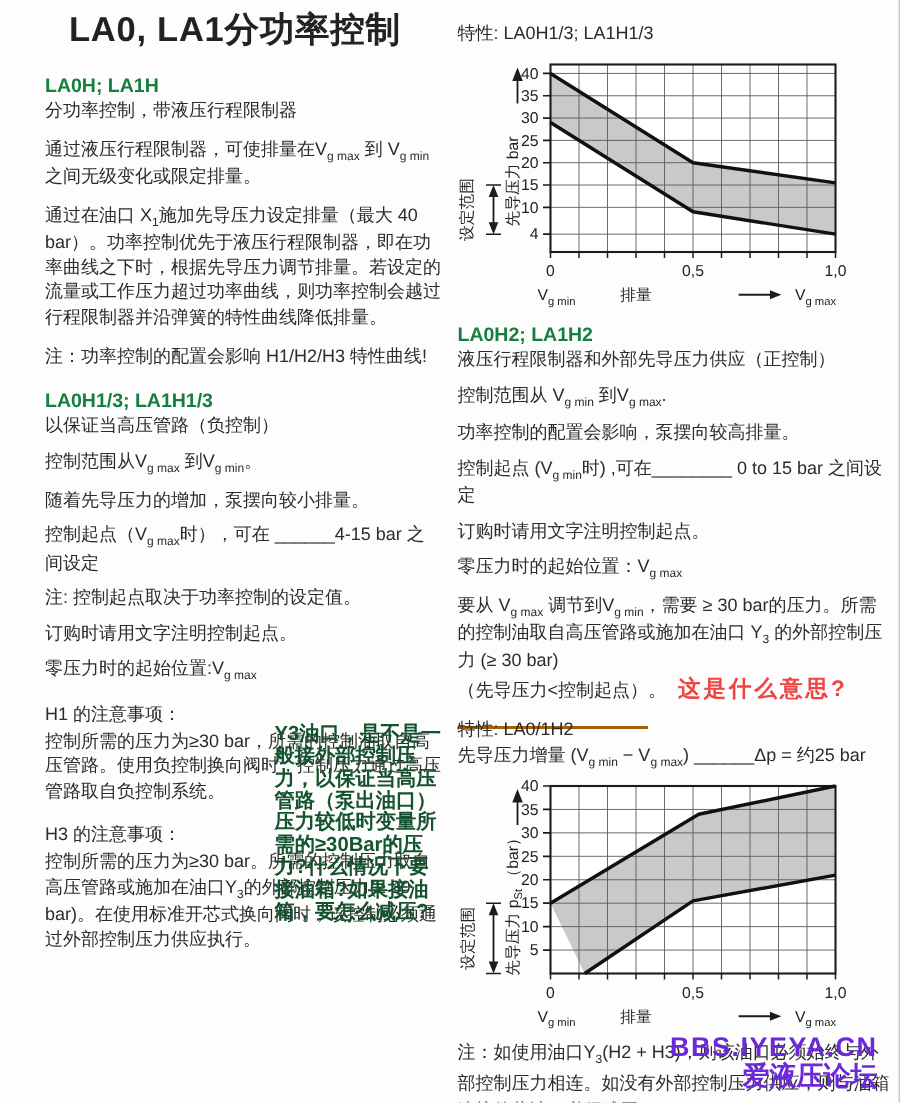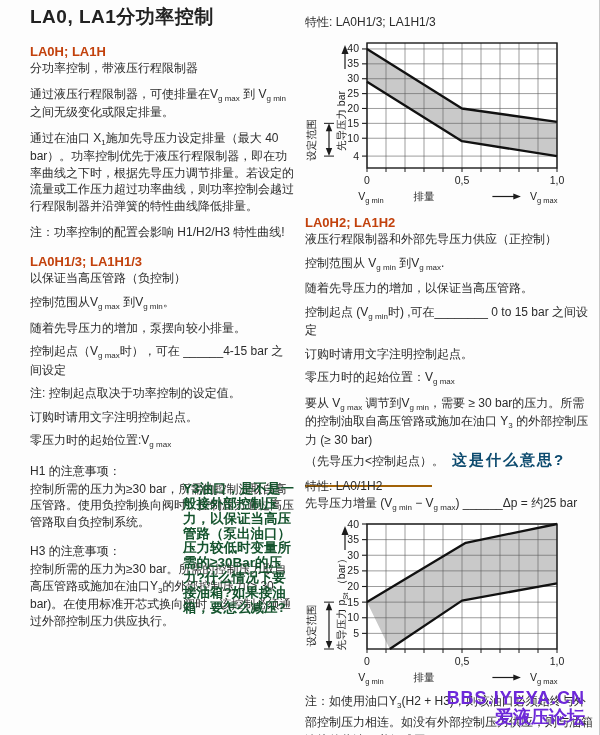--- a/index.html
+++ b/index.html
@@ -2,32 +2,32 @@
 <html><head>
 <meta charset="utf-8">
 <style>
   html,body{margin:0;padding:0;}
   body{font-family:"Liberation Sans","DejaVu Sans",sans-serif;background:#e8e8e8;}
   #page{position:relative;width:600px;height:735px;background:#fdfdfd;margin:0 auto;
         border-right:1px solid #c9c9c9;box-sizing:border-box;overflow:hidden;color:#2b2b2b;}
   
   #left-col{position:absolute;left:30px;top:4px;width:265px;}
   #right-col{position:absolute;left:305px;top:14px;width:288px;}
-  h1.doc-title{font-size:19px;font-weight:bold;margin:0 0 12px 0;letter-spacing:.5px;color:#222;}
-  .sec-h{font-size:13px;font-weight:bold;margin:14px 0 1px 0;color:#c2410c;}
+  h1.doc-title{font-size:23px;font-weight:bold;margin:0 0 12px 16px;letter-spacing:.5px;color:#222;}
+  .sec-h{font-size:13px;font-weight:bold;margin:14px 0 1px 0;color:#15803d;}
   .sec-sub{font-size:12px;margin:0 0 4px 0;}
   .para{font-size:12px;line-height:1.38;margin:9px 0;}
   .para-tight{font-size:12px;line-height:1.38;margin:7px 0;}
   .note-h{font-size:12px;margin:12px 0 0 0;}
   .note-b{font-size:12px;line-height:1.4;margin:1px 0 0 0;}
   sub{font-size:8px;}
   .red-annot{position:absolute;left:183px;top:482px;width:114px;
              color:#14532d;font-size:13.5px;line-height:1.1;font-weight:bold;letter-spacing:0;}
   .ul-red{border-bottom:2px solid #a16207;padding-bottom:17px;}
-  .red-q{color:#0c4a6e;font-size:15px;font-weight:bold;margin-left:8px;letter-spacing:2px;}
+  .red-q{color:#ef4444;font-size:15px;font-weight:bold;margin-left:8px;letter-spacing:2px;}
   .chart-head{font-size:12px;margin:0;}
   .chart-subrow{font-size:12px;margin:2px 0 0 0;display:flex;}
   .chart-dp{margin-left:28px;}
   svg.chart{display:block;margin:4px 0 0 0;}
   .watermark{position:absolute;right:14px;bottom:8px;text-align:right;color:#6d28d9;line-height:1.05;}
   .wm1{font-size:18px;font-weight:bold;letter-spacing:1px;}
   .wm2{font-size:18px;font-weight:bold;}
 </style>
 </head>
 <body>
@@ -133,21 +133,21 @@
         <text x="119" y="165" text-anchor="middle" font-size="10.5" fill="#222" font-family="Liberation Sans, DejaVu Sans, sans-serif"><tspan>排量</tspan></text>
         <line x1="187.4" y1="161.5" x2="210.20000000000002" y2="161.5" stroke="#1c1c1c" stroke-width="1.2"></line>
         <polygon points="215.9,161.5 208.3,158.5 208.3,164.5" fill="#1c1c1c"></polygon>
         <text x="238.70000000000002" y="165" text-anchor="middle" font-size="10.5" fill="#222" font-family="Liberation Sans, DejaVu Sans, sans-serif"><tspan>V</tspan><tspan dy="3" font-size="7.5">g max</tspan><tspan dy="-3"> </tspan><tspan></tspan></text>
       </svg>
 
     <div class="sec-h" style="margin-top:8px">LA0H2; LA1H2</div>
     <div class="sec-sub">液压行程限制器和外部先导压力供应（正控制）</div>
 
     <p class="para-tight">控制范围从 V<sub>g min</sub> 到V<sub>g max</sub>.</p>
-    <p class="para-tight">随着先导压力的增加，以保证当高压管路。</p>
+    <p class="para-tight">功率控制的配置会影响，泵摆向较高排量。</p>
     <p class="para-tight">控制起点 (V<sub>g min</sub>时) ,可在________ 0 to 15 bar 之间设定</p>
     <p class="para-tight">订购时请用文字注明控制起点。</p>
     <p class="para-tight">零压力时的起始位置：V<sub>g max</sub></p>
     <p class="para-tight" style="margin-bottom:2px">要从 V<sub>g max</sub> 调节到V<sub>g min</sub>，需要 ≥ 30 bar的压力。所需的控制油取自高压管路或施加在油口 Y<sub>3</sub> 的外部控制压力 (≥ 30 bar)</p>
 
     <p class="para-tight" style="margin-top:0"><span class="ul-red">（先导压力&lt;控制起点）</span><span>。</span><span class="red-q">这是什么意思?</span></p>
 
     <p class="chart-head" style="margin-top:6px">特性: LA0/1H2</p>
     <p class="chart-head">先导压力增量 (V<sub>g min</sub> − V<sub>g max</sub>) ______Δp = 约25 bar</p>
     <svg class="chart" width="288" height="172" viewBox="0 0 288 172">

